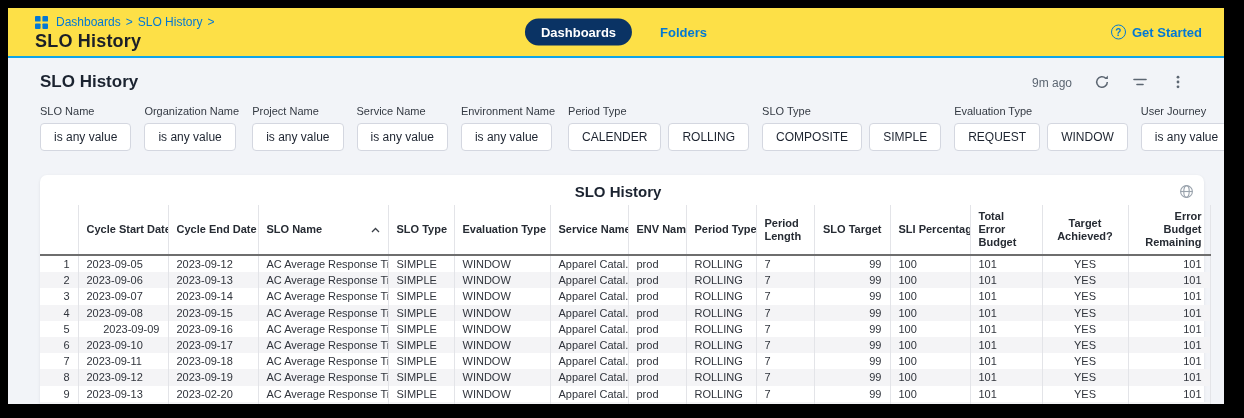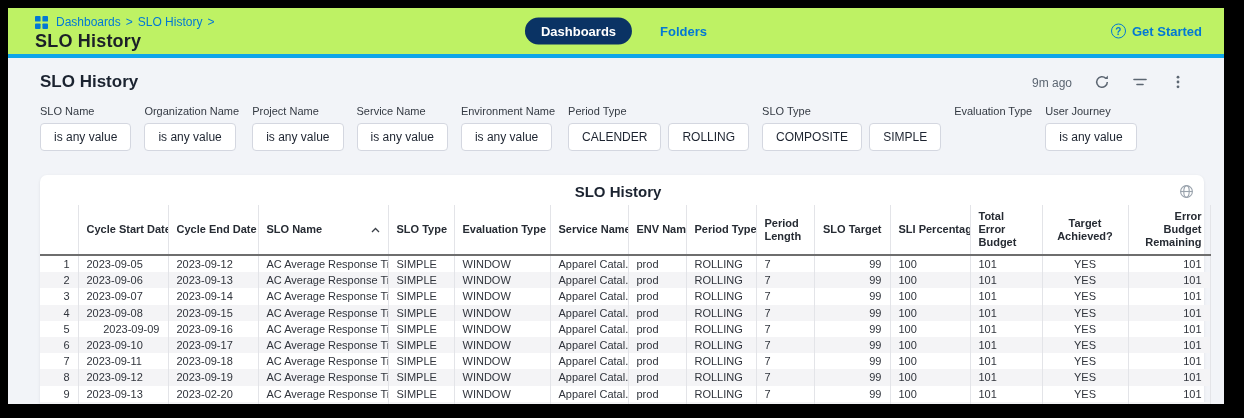--- a/index.html
+++ b/index.html
@@ -2,21 +2,21 @@
 <html><head>
 <meta charset="utf-8">
 <style>
   * { margin:0; padding:0; box-sizing:border-box; }
   html,body { width:1244px; height:418px; background:#000; overflow:hidden;
               font-family:"Liberation Sans","DejaVu Sans",sans-serif; }
   .screen { position:absolute; left:8px; top:8px; width:1216px; height:396px;
             background:#fff; overflow:hidden; display:flex; flex-direction:column; }
 
   
-  .topbar { position:relative; height:50px; background:#bef264; border-bottom:4px solid #0ea5e9; flex:0 0 auto; }
+  .topbar { position:relative; height:50px; background:#fde047; border-bottom:2px solid #0ea5e9; flex:0 0 auto; }
   .crumb-block { position:absolute; left:27px; top:7px; }
   .crumbs { display:flex; align-items:center; gap:5px; font-size:12px; color:#0278d5; }
   .crumbs .sep { color:#0278d5; }
   .grid-icon { display:inline-block; width:13px; height:13px; margin-right:3px; }
   .page-title { font-size:18px; font-weight:700; color:#1b1f28; margin-top:2px; letter-spacing:.2px; }
   .tabs { position:absolute; left:50%; top:50%; transform:translate(-50%,-50%);
           display:flex; align-items:center; gap:28px; }
   .tab-pill { background:#0a3364; color:#fff; font-size:13px; font-weight:600;
               padding:6px 16px; border-radius:16px; border:none; cursor:pointer; }
   .tab-link { color:#0278d5; font-size:13px; font-weight:600; background:none; border:none; cursor:pointer; }
@@ -165,20 +165,24 @@
         </div>
         <div class="fgroup">
           <div class="flabel">SLO Type</div>
           <div class="fchips">
             <button class="chip">COMPOSITE</button>
             <button class="chip">SIMPLE</button>
           </div>
         </div>
         <div class="fgroup">
           <div class="flabel">Evaluation Type</div>
+          <div class="fchips">
+            <button class="chip">REQUEST</button>
+            <button class="chip">WINDOW</button>
+          </div>
         </div>
         <div class="fgroup">
           <div class="flabel">User Journey</div>
           <div class="fchips">
             <button class="chip">is any value</button>
           </div>
         </div>
       </div>
 
     <div class="card">

